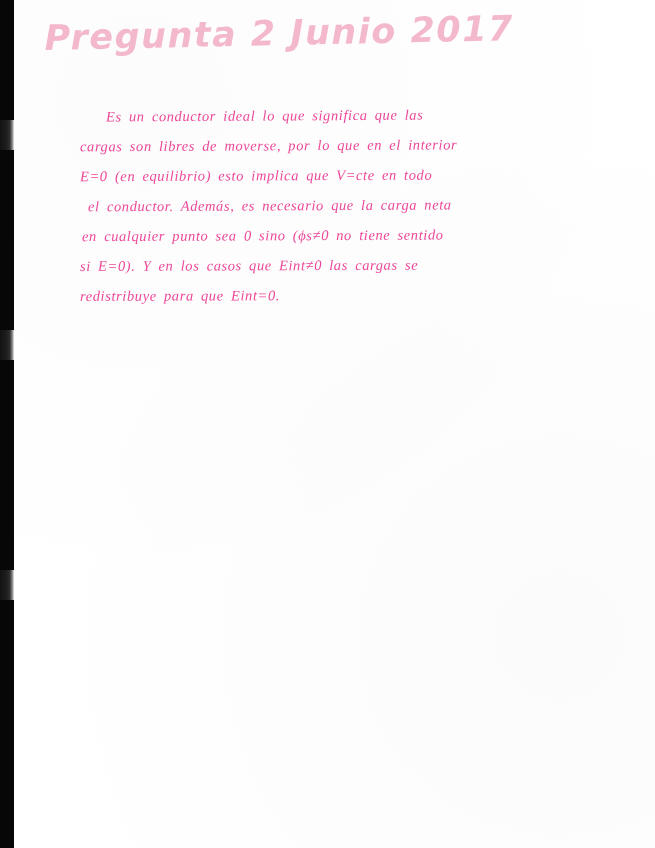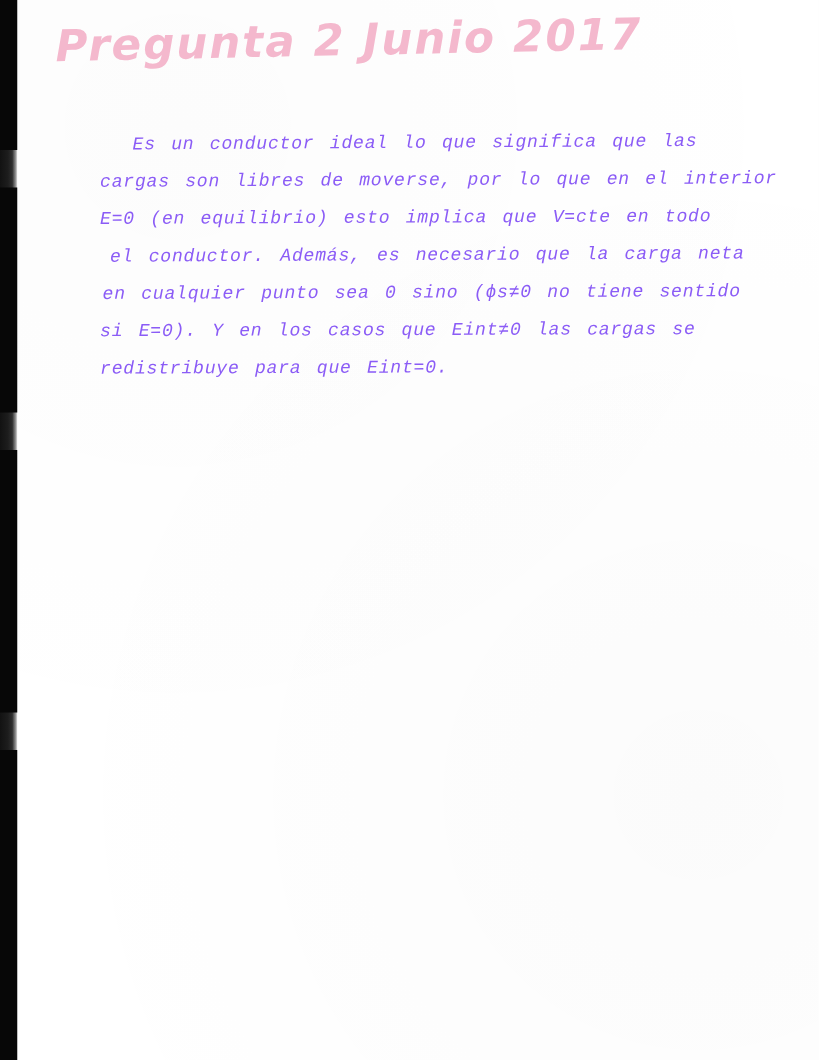--- a/index.html
+++ b/index.html
@@ -64,22 +64,22 @@
     transform: rotate(-1.2deg);
     transform-origin: left top;
   }
 
   
   .body-block {
     position: absolute;
     left: 66px;
     top: 100px;
     width: 520px;
-    color: #8b5cf6;
-    font-family: Liberation Mono, monospace;
+    color: #ec4899;
+    font-family: Liberation Serif, serif;
     font-size: 14.5px;
     font-style: italic;
     line-height: 30px;
     letter-spacing: 0.6px;
     word-spacing: 3px;
   }
   .body-line {
     white-space: nowrap;
     display: block;
   }

